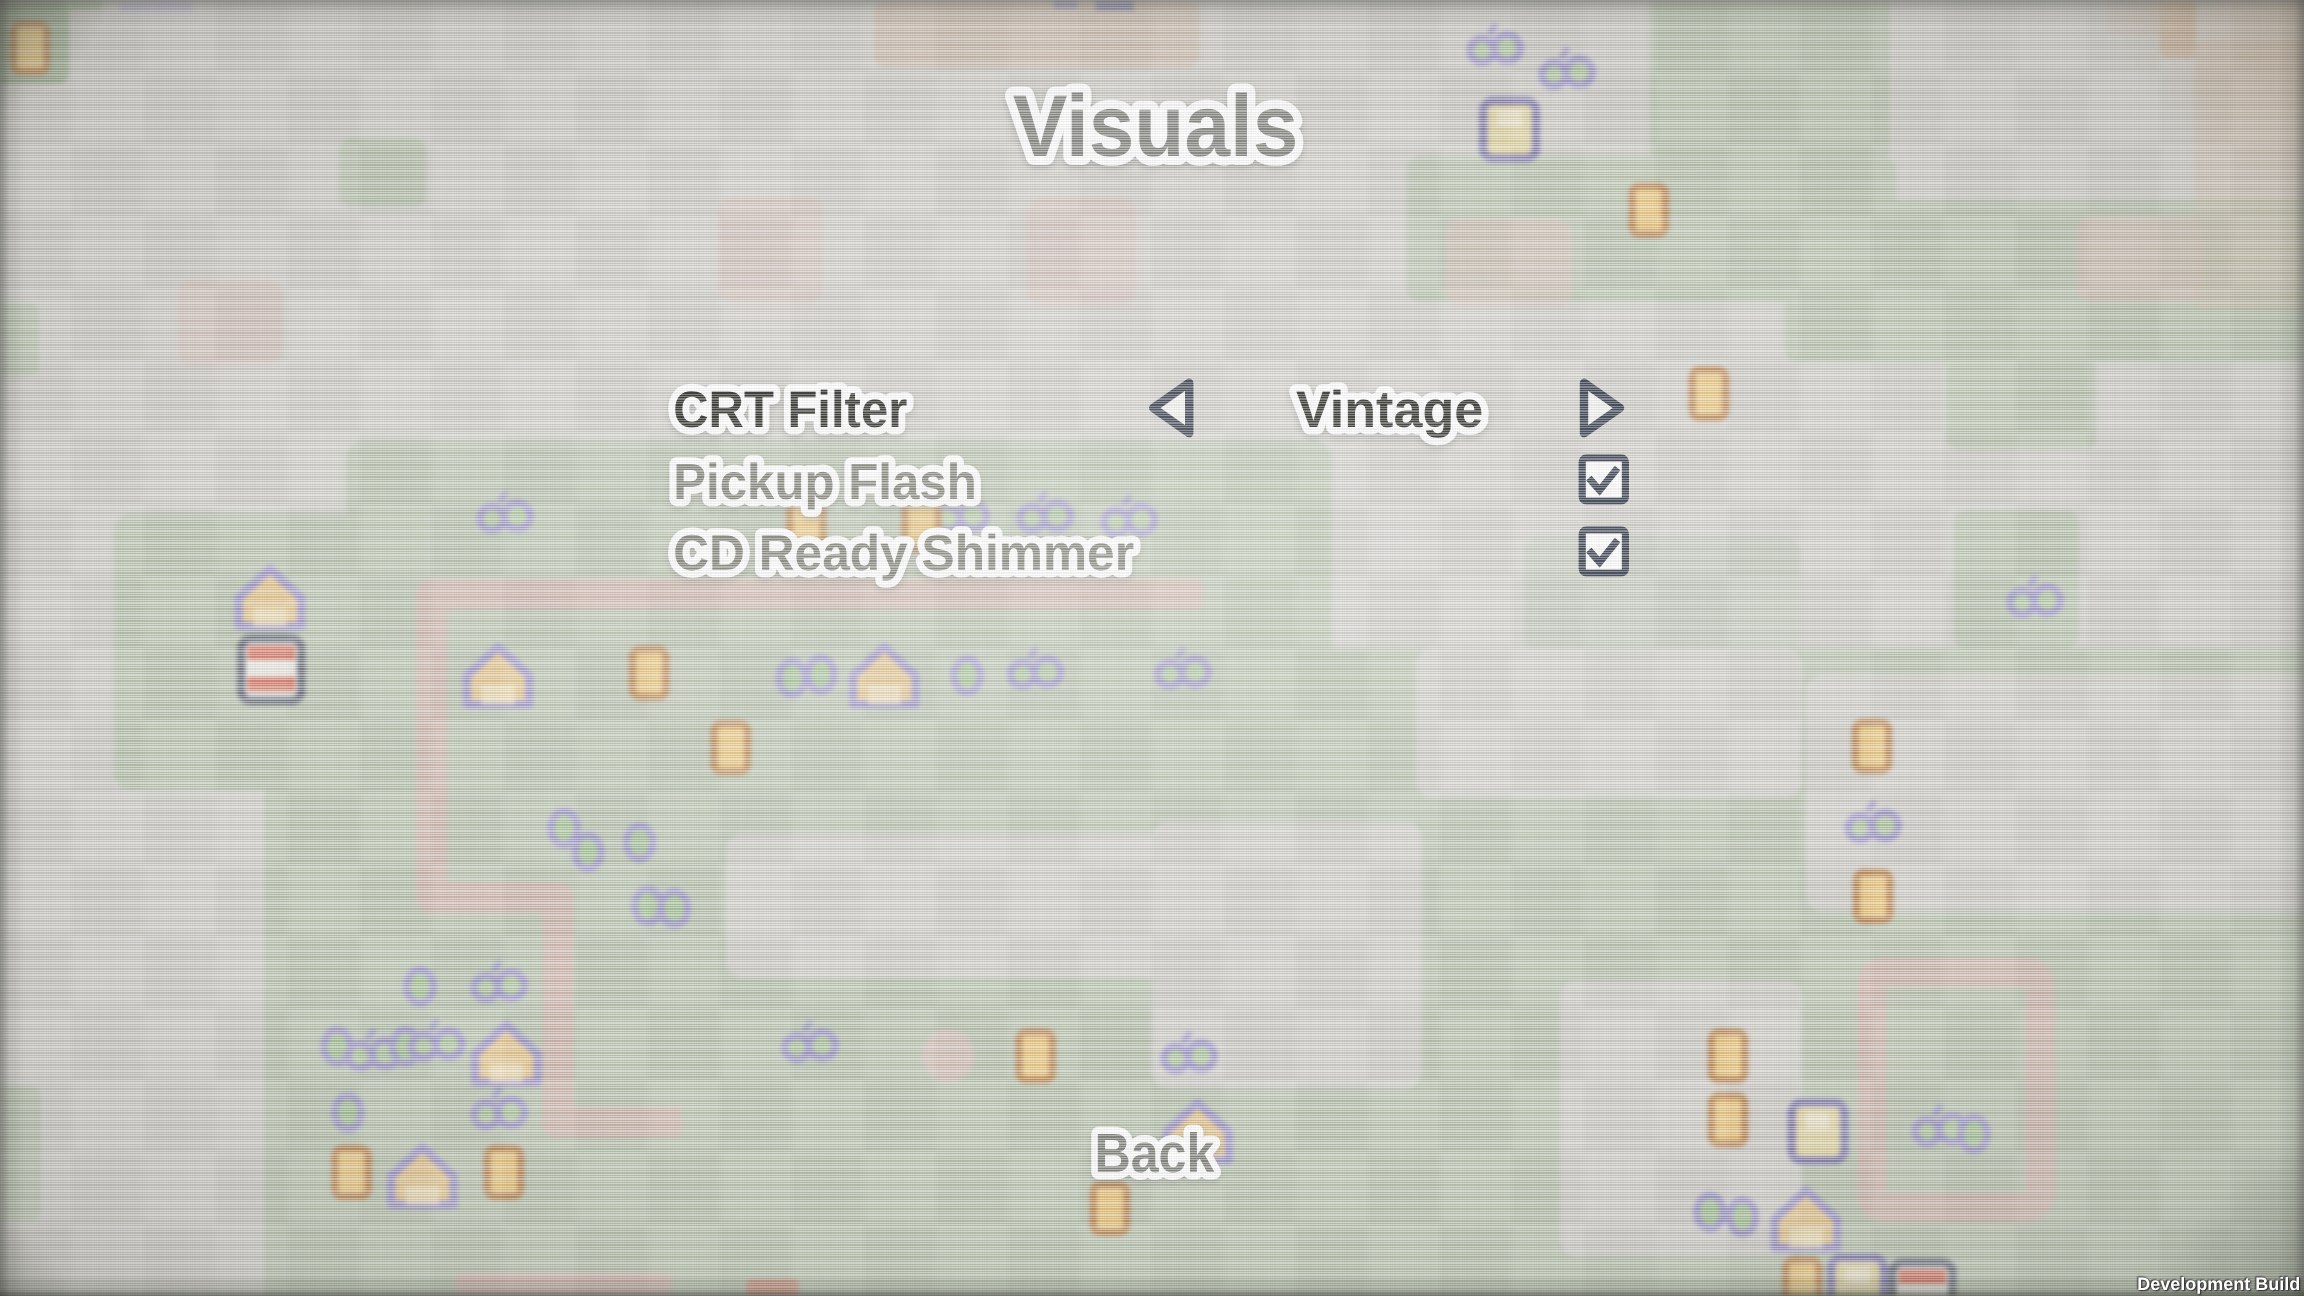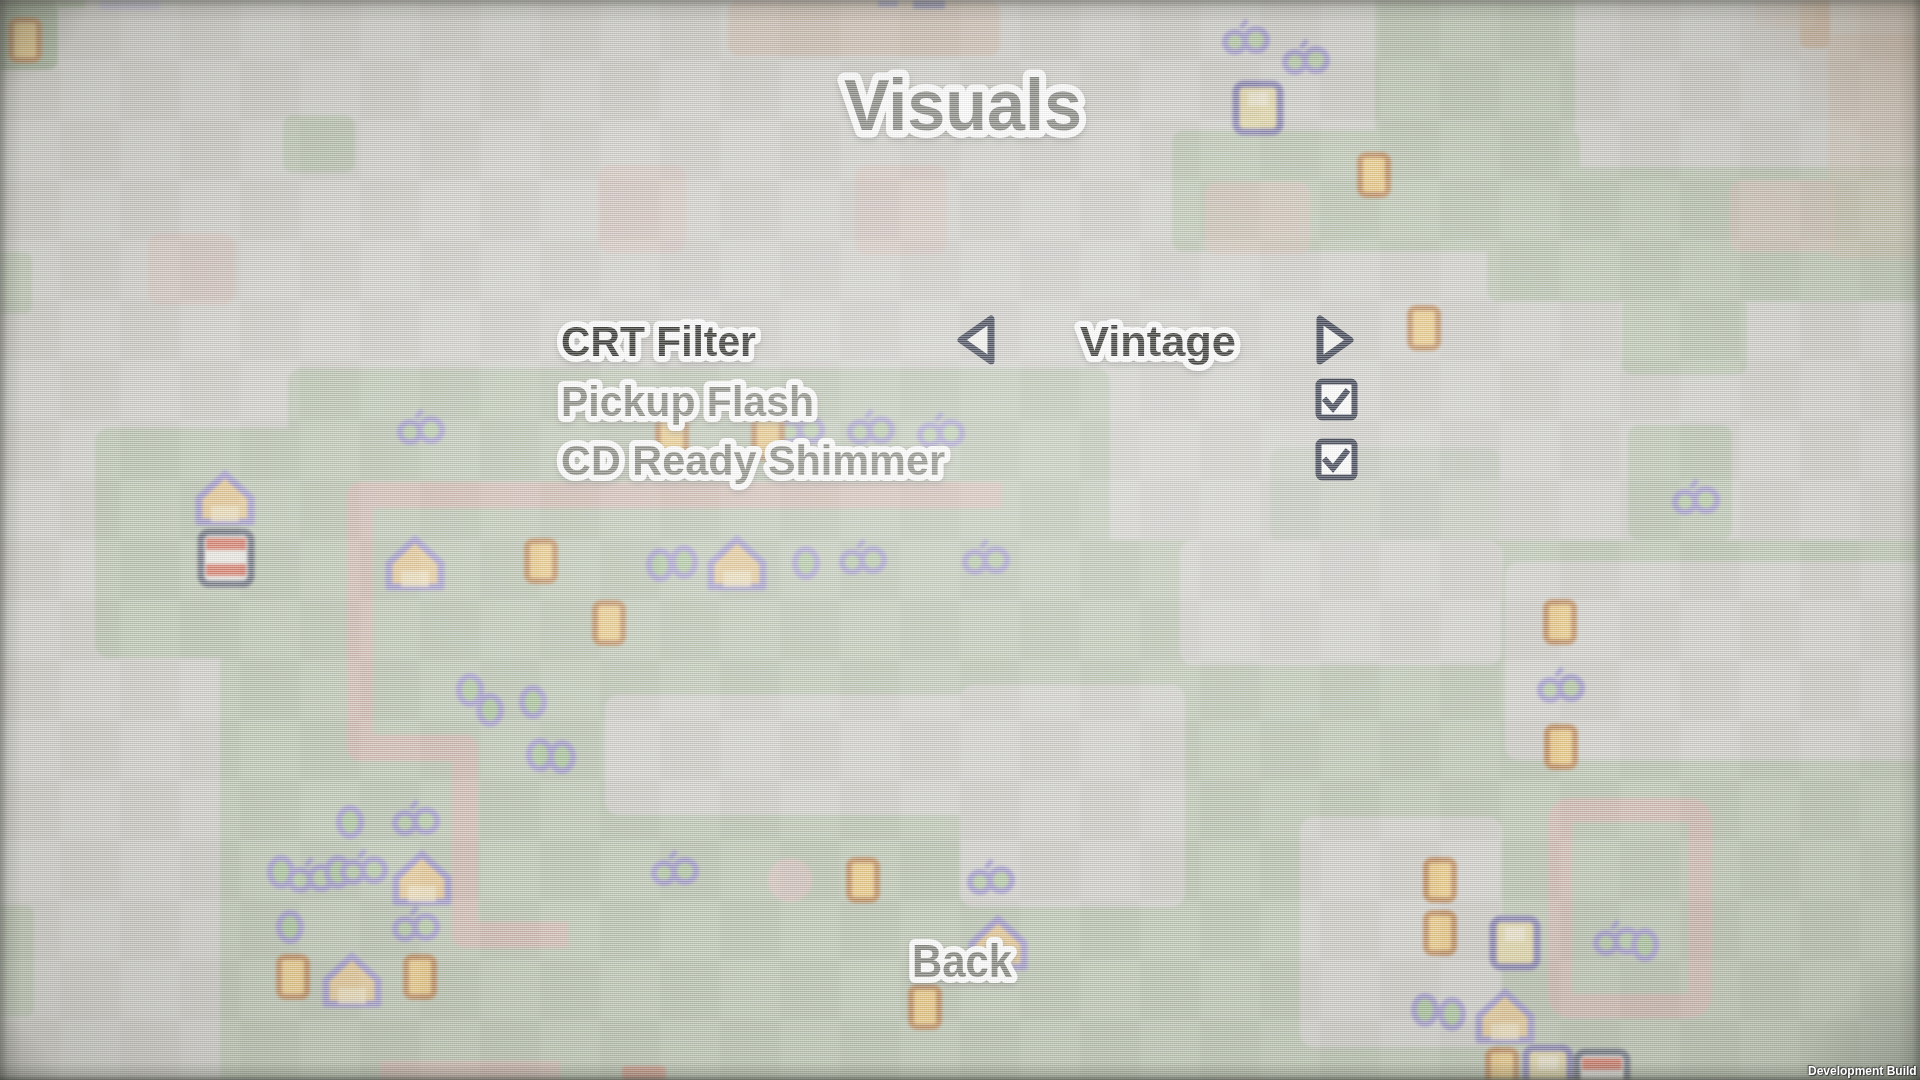--- a/index.html
+++ b/index.html
@@ -18,21 +18,21 @@
  linear-gradient(to top, rgba(45,50,40,0.55) 0px, rgba(45,50,40,0.18) 5px, rgba(45,50,40,0) 18px),
  linear-gradient(to right, rgba(60,62,56,0.45) 0px, rgba(60,62,56,0.12) 8px, rgba(60,62,56,0) 22px),
  linear-gradient(to left, rgba(60,62,56,0.45) 0px, rgba(60,62,56,0.12) 8px, rgba(60,62,56,0) 22px),
  radial-gradient(circle 190px at -35px -35px, rgba(58,62,52,0.48), rgba(58,62,52,0) 70%),
  radial-gradient(circle 300px at 1965px -50px, rgba(150,108,70,0.32), rgba(150,108,70,0) 72%),
  radial-gradient(circle 150px at -40px 1110px, rgba(50,58,45,0.38), rgba(50,58,45,0) 70%),
  radial-gradient(circle 240px at 1960px 1120px, rgba(45,52,42,0.32), rgba(45,52,42,0) 70%),
  radial-gradient(ellipse 62% 55% at 50% 43%, rgba(255,255,255,0.20), rgba(255,255,255,0) 70%),
  radial-gradient(ellipse 75% 70% at 50% 50%, rgba(255,255,255,0) 58%, rgba(96,96,90,0.10) 84%, rgba(74,74,68,0.22) 100%);
 }
-#dev{position:absolute;right:3px;bottom:1px;will-change:transform;color:#ffffff;font-size:12px;font-weight:bold;line-height:16px;height:16px;text-shadow:0 0 2px rgba(40,40,40,0.9),1px 1px 1px rgba(40,40,40,0.8),-1px -1px 1px rgba(40,40,40,0.6);}
+#dev{position:absolute;right:3px;bottom:1px;will-change:transform;color:#ffffff;font-size:15px;font-weight:bold;line-height:16px;height:16px;text-shadow:0 0 2px rgba(40,40,40,0.9),1px 1px 1px rgba(40,40,40,0.8),-1px -1px 1px rgba(40,40,40,0.6);}
 </style>
 </head>
 <body>
 <div id="stage">
 <svg id="map" width="1920" height="1080" viewBox="0 0 1920 1080">
 <defs>
  <g id="bfly">
   <circle cx="-10" cy="2" r="10" fill="#9ab883" stroke="#8176bb" stroke-width="6"></circle>
   <circle cx="11" cy="0" r="11" fill="#9ab883" stroke="#8176bb" stroke-width="6"></circle>
   <path d="M-4,-12 L2,-20" stroke="#8176bb" stroke-width="5" fill="none"></path>

